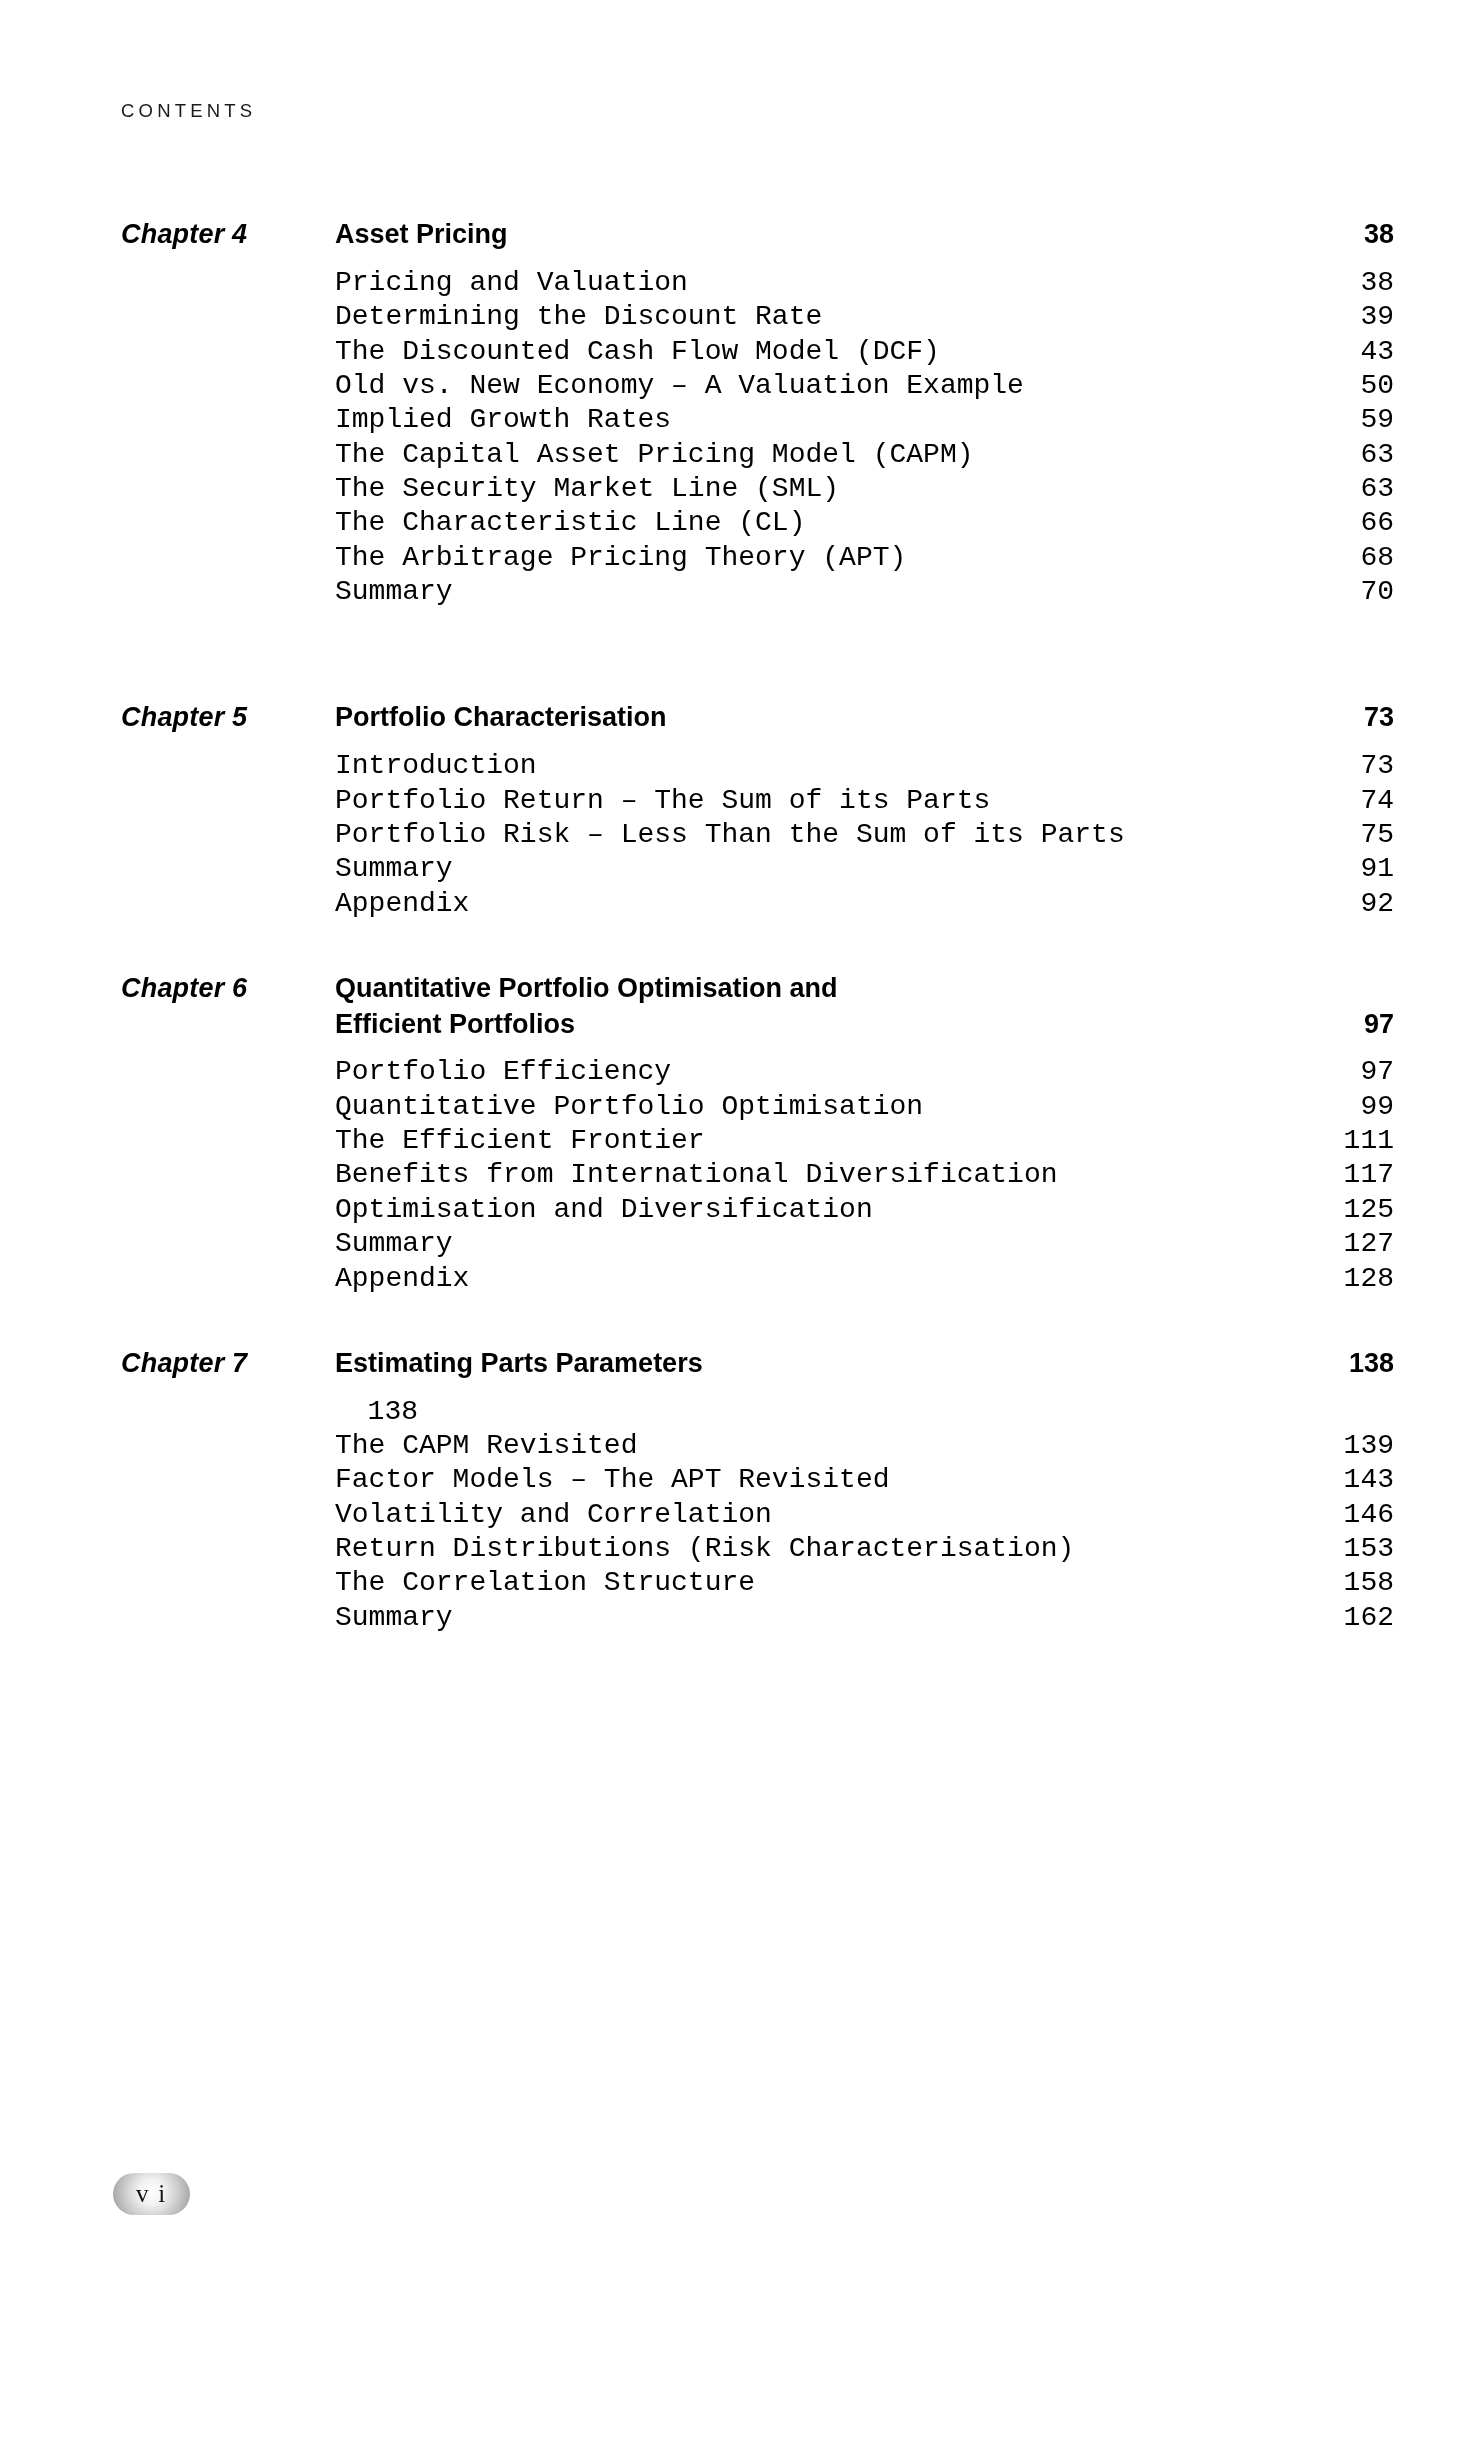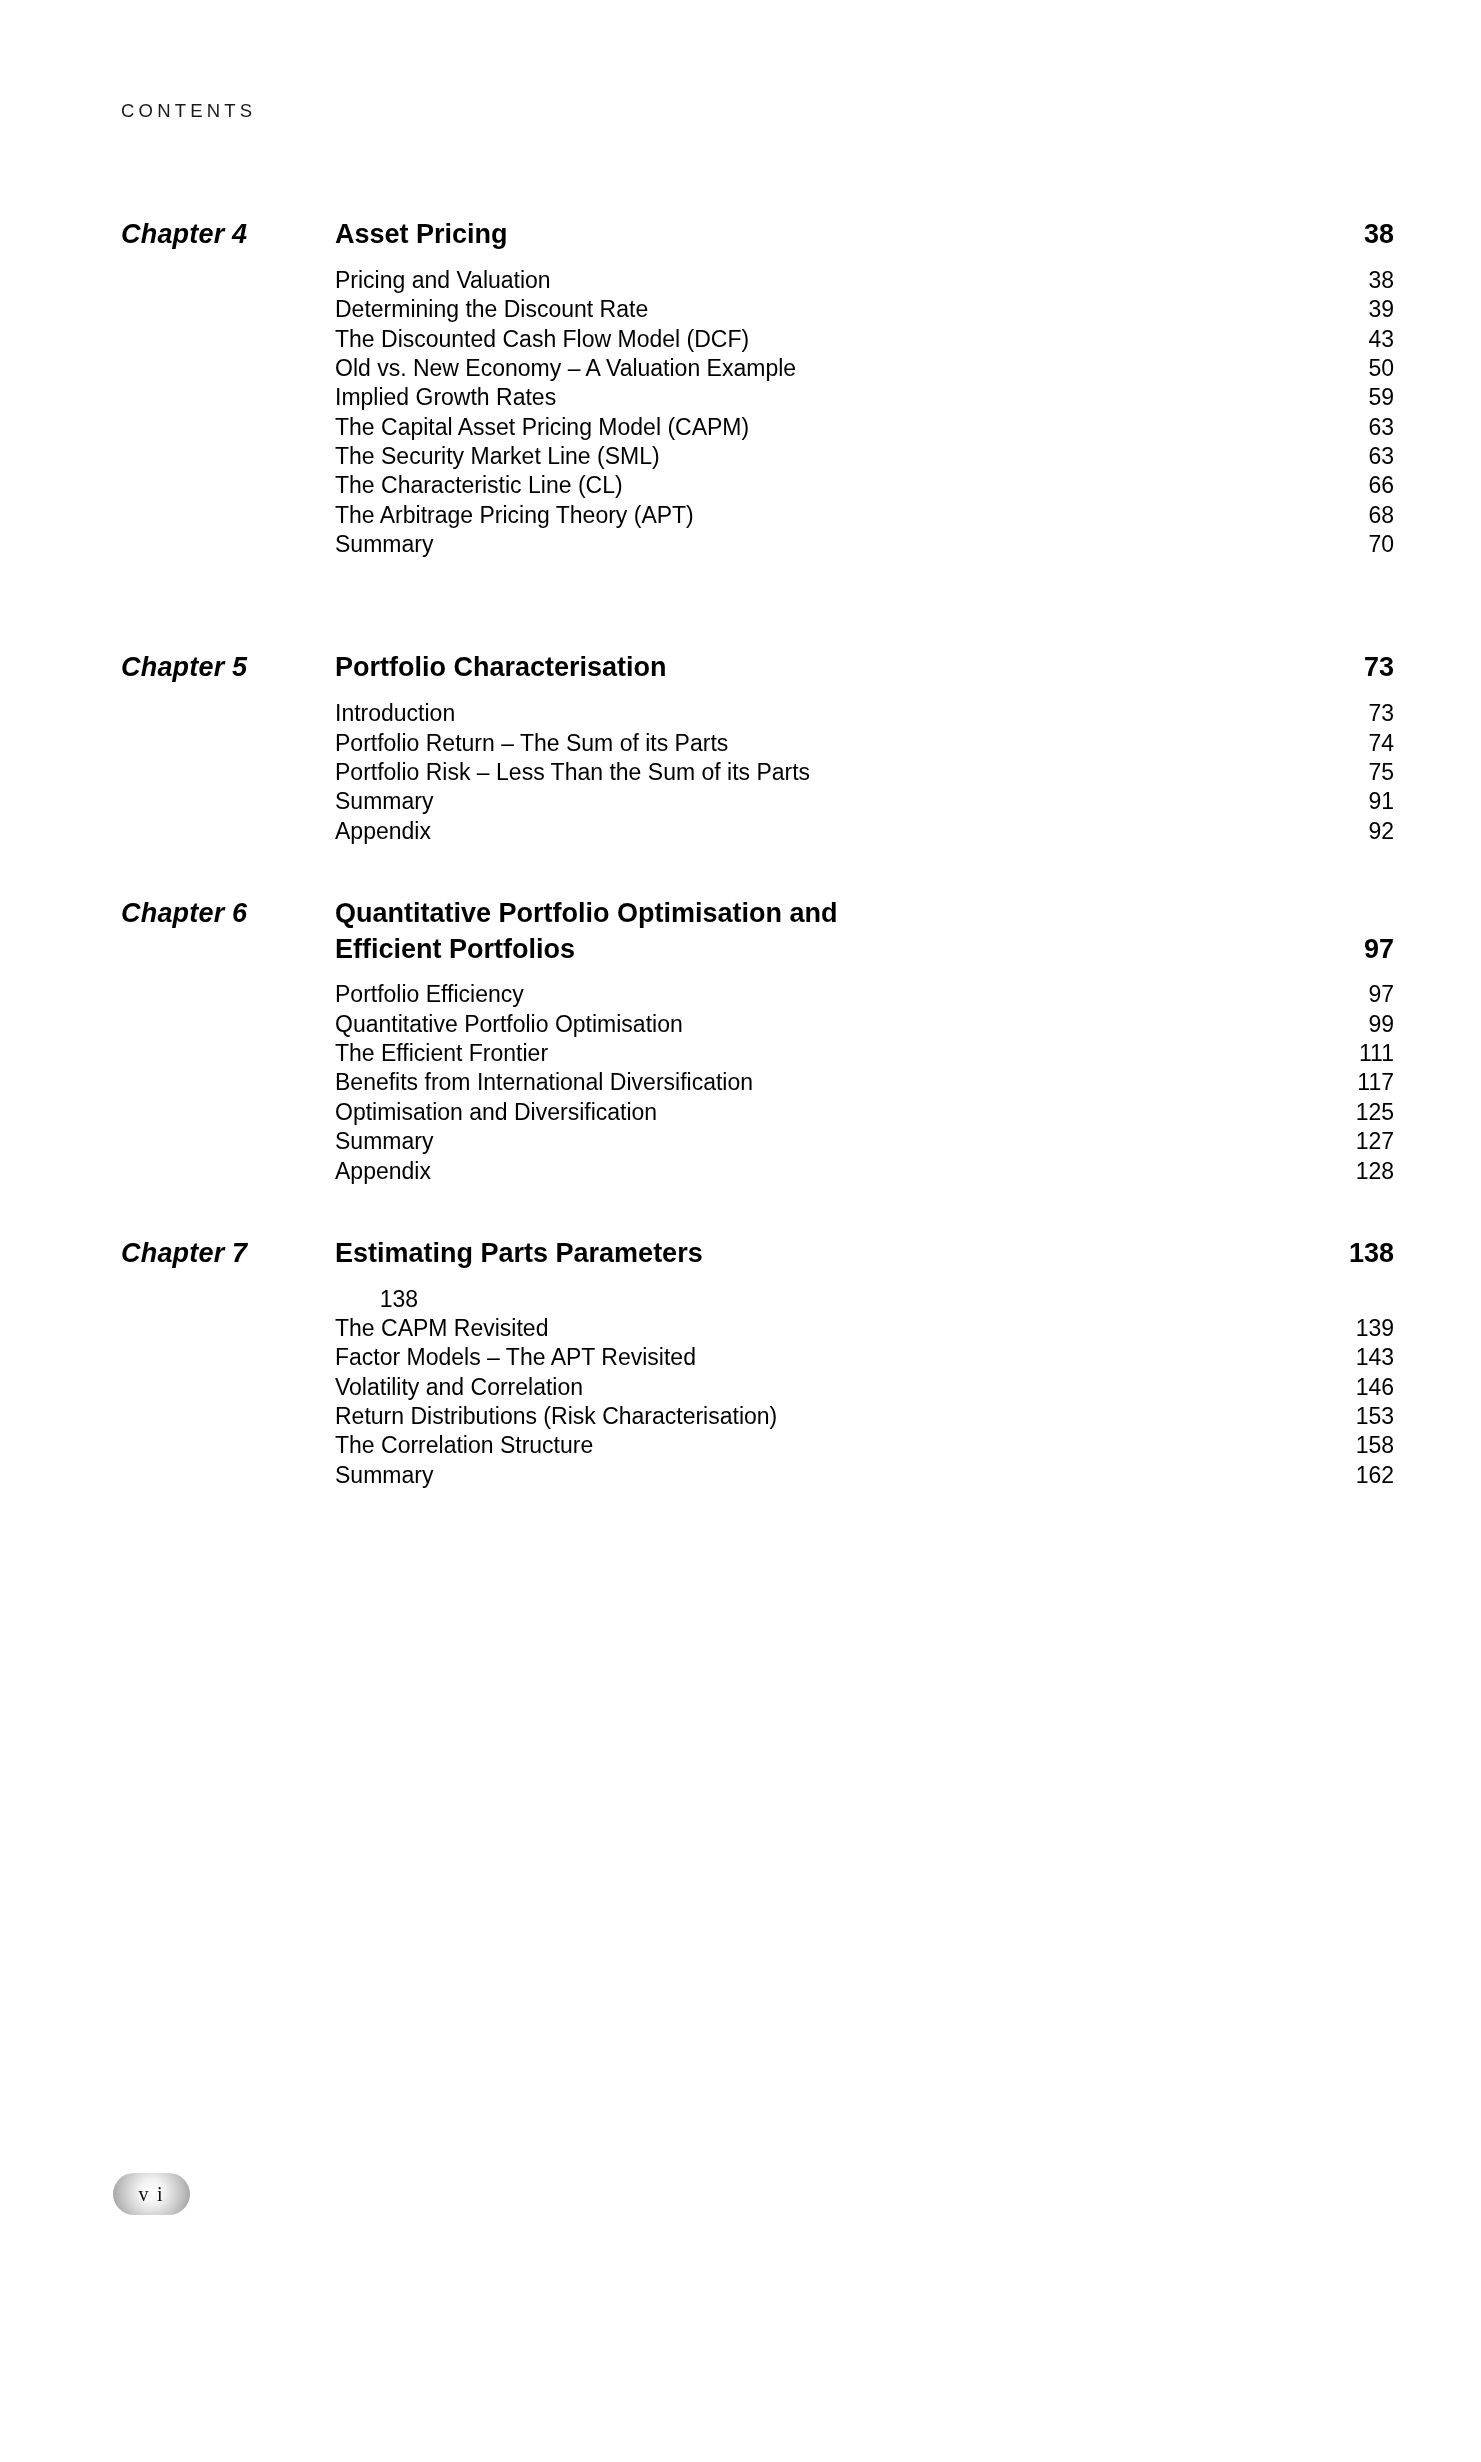--- a/index.html
+++ b/index.html
@@ -71,22 +71,22 @@
   .block-heading.part .label,
   .block-heading.part .title {
     letter-spacing: 0.6px;
   }
   .entries {
     margin-top: 13px;
   }
   .entry {
     display: flex;
     align-items: baseline;
-    font-family: Liberation Sans, sans-serif;
-    font-size: 23px;
+    font-family: Liberation Mono, monospace;
+    font-size: 28px;
     line-height: 1.0;
     padding: 3.2px 0;
   }
   .entry .spacer {
     flex: 0 0 214px;
     width: 214px;
   }
   .entry .etitle {
     flex: 1 1 auto;
     padding-right: 18.5px;
@@ -104,21 +104,21 @@
     left: 101px;
     top: 2173px;
     width: 77px;
     height: 42px;
     border-radius: 22px;
     background: radial-gradient(circle at 50% 45%, #ffffff 0%, #f2f2f2 28%, #c9c9c9 62%, #a8a8a8 86%, #8f8f8f 100%);
     display: flex;
     align-items: center;
     justify-content: center;
     font-family: "Liberation Serif", serif;
-    font-size: 20px;
+    font-size: 25px;
     letter-spacing: 1.8px;
     color: #111;
   }
 </style>
 </head>
 <body>
 
 <div class="page">
 
   <div class="running-head">CONTENTS</div>

